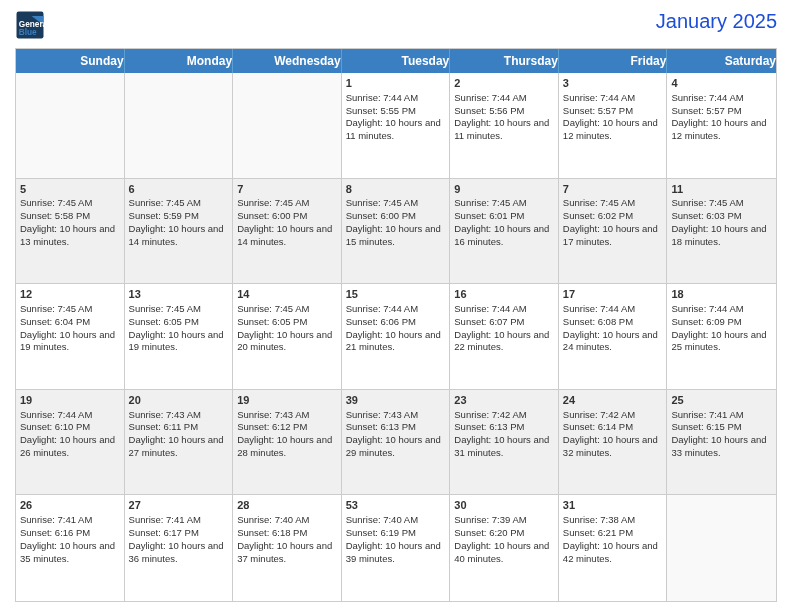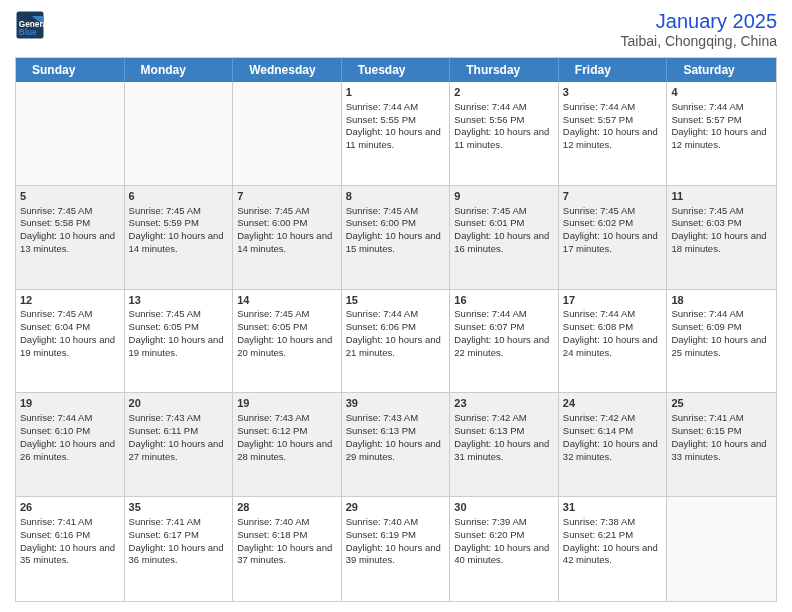--- a/index.html
+++ b/index.html
@@ -53,22 +53,22 @@
     }
     .cal-header {
       display: grid;
       grid-template-columns: repeat(7, 1fr);
       background: #3a7fc1;
     }
     .cal-header-cell {
       color: #fff;
       font-size: 12px;
       font-weight: bold;
-      padding: 5px 16px;
-      text-align: left;
+      padding: 5px 0;
+      text-align: right;
       border-right: 1px solid #5a9fd4;
     }
     .cal-header-cell:last-child { border-right: none; }
     .cal-body {
       flex: 1;
       display: grid;
       grid-template-rows: repeat(5, 1fr);
     }
     .cal-row {
       display: grid;
@@ -102,21 +102,20 @@
     <div class="logo">
       <svg class="logo-icon" viewBox="0 0 40 40">
         <rect x="2" y="2" width="36" height="36" rx="3" fill="#1a3a5c"></rect>
         <polygon points="22,8 38,20 38,8" fill="#3a7fc1"></polygon>
         <text x="5" y="22" font-size="11" fill="white" font-family="Arial" font-weight="bold">General</text>
         <text x="5" y="33" font-size="11" fill="#3a7fc1" font-family="Arial" font-weight="bold">Blue</text>
       </svg>
     </div>
     <div class="title-block">
       <div class="month-title">January 2025</div>
-      <div class="location">Taibai, Chongqing, China</div>
     </div>
   </div>
 
   <div class="calendar">
     <div class="cal-header" id="cal-header">
         <div class="cal-header-cell">Sunday</div>
         <div class="cal-header-cell">Monday</div>
         <div class="cal-header-cell">Wednesday</div>
         <div class="cal-header-cell">Tuesday</div>
         <div class="cal-header-cell">Thursday</div>
@@ -155,22 +154,22 @@
           <div class="cal-cell shaded"><span class="day-num">19</span><span>Sunrise: 7:44 AM<br>Sunset: 6:10 PM<br>Daylight: 10 hours and 26 minutes.</span></div>
           <div class="cal-cell shaded"><span class="day-num">20</span><span>Sunrise: 7:43 AM<br>Sunset: 6:11 PM<br>Daylight: 10 hours and 27 minutes.</span></div>
           <div class="cal-cell shaded"><span class="day-num">19</span><span>Sunrise: 7:43 AM<br>Sunset: 6:12 PM<br>Daylight: 10 hours and 28 minutes.</span></div>
           <div class="cal-cell shaded"><span class="day-num">39</span><span>Sunrise: 7:43 AM<br>Sunset: 6:13 PM<br>Daylight: 10 hours and 29 minutes.</span></div>
           <div class="cal-cell shaded"><span class="day-num">23</span><span>Sunrise: 7:42 AM<br>Sunset: 6:13 PM<br>Daylight: 10 hours and 31 minutes.</span></div>
           <div class="cal-cell shaded"><span class="day-num">24</span><span>Sunrise: 7:42 AM<br>Sunset: 6:14 PM<br>Daylight: 10 hours and 32 minutes.</span></div>
           <div class="cal-cell shaded"><span class="day-num">25</span><span>Sunrise: 7:41 AM<br>Sunset: 6:15 PM<br>Daylight: 10 hours and 33 minutes.</span></div>
         </div>
         <div class="cal-row">
           <div class="cal-cell"><span class="day-num">26</span><span>Sunrise: 7:41 AM<br>Sunset: 6:16 PM<br>Daylight: 10 hours and 35 minutes.</span></div>
-          <div class="cal-cell"><span class="day-num">35</span><span>Sunrise: 7:41 AM<br>Sunset: 6:17 PM<br>Daylight: 10 hours and 36 minutes.</span></div>
+          <div class="cal-cell"><span class="day-num">27</span><span>Sunrise: 7:41 AM<br>Sunset: 6:17 PM<br>Daylight: 10 hours and 36 minutes.</span></div>
           <div class="cal-cell"><span class="day-num">28</span><span>Sunrise: 7:40 AM<br>Sunset: 6:18 PM<br>Daylight: 10 hours and 37 minutes.</span></div>
-          <div class="cal-cell"><span class="day-num">29</span><span>Sunrise: 7:40 AM<br>Sunset: 6:19 PM<br>Daylight: 10 hours and 39 minutes.</span></div>
+          <div class="cal-cell"><span class="day-num">53</span><span>Sunrise: 7:40 AM<br>Sunset: 6:19 PM<br>Daylight: 10 hours and 39 minutes.</span></div>
           <div class="cal-cell"><span class="day-num">30</span><span>Sunrise: 7:39 AM<br>Sunset: 6:20 PM<br>Daylight: 10 hours and 40 minutes.</span></div>
           <div class="cal-cell"><span class="day-num">31</span><span>Sunrise: 7:38 AM<br>Sunset: 6:21 PM<br>Daylight: 10 hours and 42 minutes.</span></div>
           <div class="cal-cell empty"></div>
         </div>
       </div>
   </div>
 </div>
 
 </body></html>

